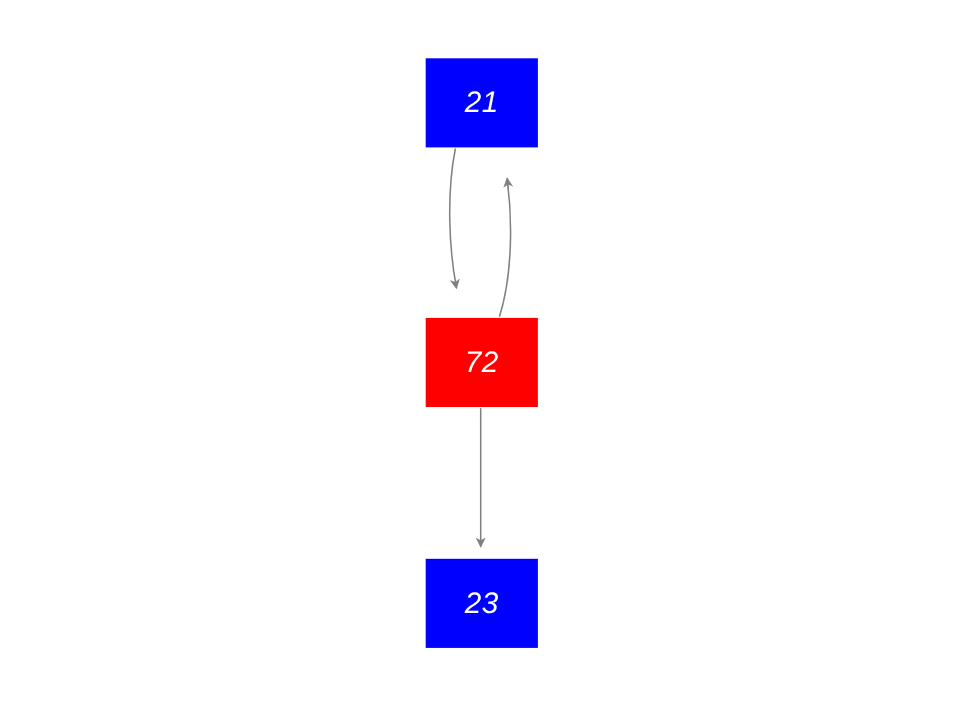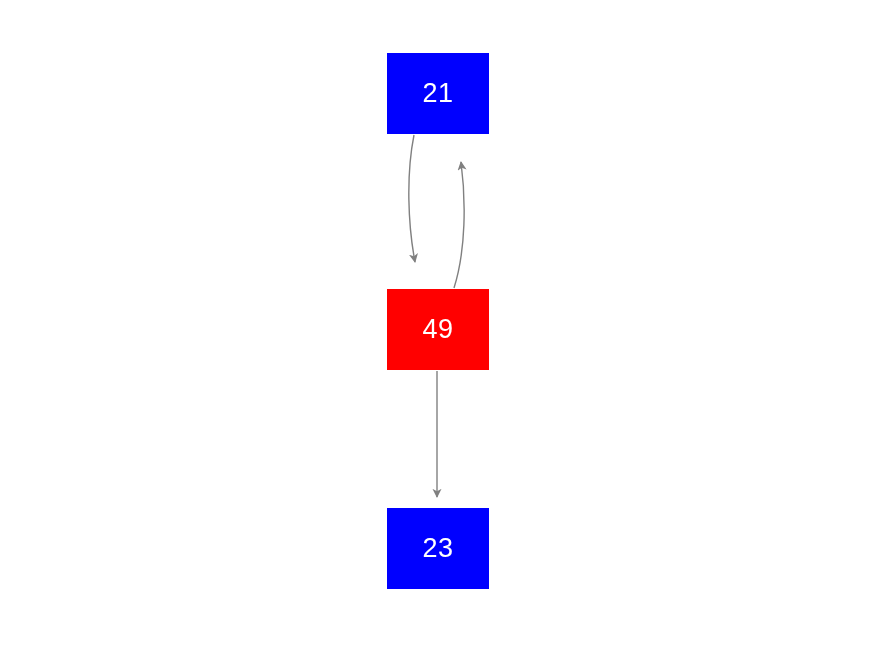--- a/index.html
+++ b/index.html
@@ -11,20 +11,21 @@
     width: 875px;
     height: 656px;
     overflow: hidden;
     font-family: "Liberation Sans", sans-serif;
   }
   #graph-canvas {
     position: relative;
     width: 875px;
     height: 656px;
     background: #ffffff;
+    font-style: italic;
   }
   #graph-svg {
     position: absolute;
     left: 0;
     top: 0;
     width: 875px;
     height: 656px;
   }
   .node-rect {
     position: absolute;
@@ -60,20 +61,20 @@
     <path class="edge-path" fill="none" stroke="#808080" stroke-width="1.4" marker-end="url(#arrow-gray)" d="M 454,288 C 466,250 466,200 461,162"></path>
 
     <path class="edge-path" fill="none" stroke="#808080" stroke-width="1.4" marker-end="url(#arrow-gray)" d="M 437,371 L 437,497"></path>
   </svg>
 
   <div class="node-rect" id="node-0" style="left: 387px; top: 53px; width: 102px; height: 81px; background: rgb(0, 0, 255);">
     <span class="node-label">21</span>
   </div>
 
   <div class="node-rect" id="node-1" style="left: 387px; top: 289px; width: 102px; height: 81px; background: rgb(255, 0, 0);">
-    <span class="node-label">49</span>
+    <span class="node-label">72</span>
   </div>
 
   <div class="node-rect" id="node-2" style="left: 387px; top: 508px; width: 102px; height: 81px; background: rgb(0, 0, 255);">
     <span class="node-label">23</span>
   </div>
 
 </div>
 
 </body></html>

